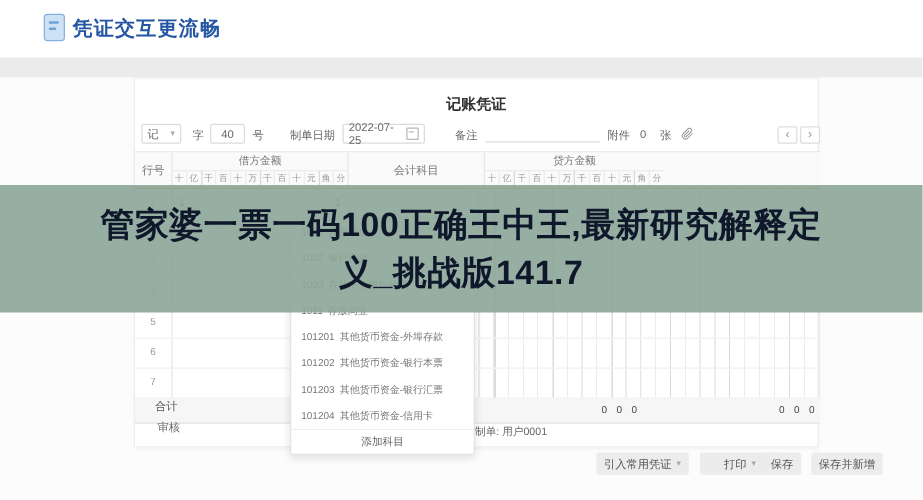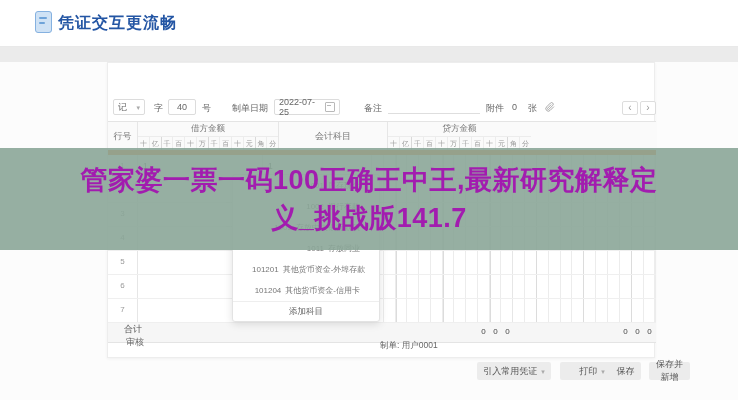--- a/index.html
+++ b/index.html
@@ -33,21 +33,21 @@
   .cal{width:8px;height:8px;border:1px solid #b9b9b9;border-radius:1px;position:relative;}
   .cal:before{content:"";position:absolute;left:1px;top:2px;width:4px;height:1px;background:#b9b9b9;}
   .note-line{position:absolute;left:280px;top:14px;width:92px;border-bottom:1px solid #dedede;}
   .lbl-attach{left:378px}.attach-count{left:404px}.attach-unit{left:420px}
   .clip{position:absolute;left:437px;top:3px;width:10px;height:10px;}
   .pg{position:absolute;top:2px;width:16px;height:14px;border:1px solid #ddd;border-radius:2px;background:#fff;color:#999;font-size:10px;line-height:12px;text-align:center;box-sizing:border-box;}
   .pg-prev{left:514px}.pg-next{left:532px}
 
   
   .vtable{position:absolute;left:0;top:58px;width:548px;border-top:1px solid #e4e4e4;}
-  .thead{position:relative;height:28px;background:#fafafa;border-bottom:5px solid #f97316;display:flex;font-size:9px;color:#777;}
+  .thead{position:relative;height:28px;background:#fafafa;border-bottom:1px solid #f97316;display:flex;font-size:9px;color:#777;}
   .hc{box-sizing:border-box;border-right:1px solid #e6e6e6;display:flex;align-items:center;justify-content:center;}
   .hc-no{width:30px}.hc-sum{width:125px}.hc-sub{width:109px}
   .hc-amt{width:141px;flex-direction:column;padding:0;}
   .hc-amt2{width:143px;border-right:none;}
   .amt-label{height:14px;display:flex;align-items:center;justify-content:center;width:100%;font-size:8.5px;}
   .dgrow{height:14px;display:flex;width:100%;border-top:1px solid #ececec;box-sizing:border-box;}
   .dg{flex:1;text-align:center;font-size:7px;color:#999;line-height:13px;border-left:1px solid #ececec;}
   .dg:first-child{border-left:none;}
   .dg:nth-child(3),.dg:nth-child(7),.dg:nth-child(11){border-left-color:#d9d9d9;}
 
@@ -71,47 +71,48 @@
   .tz-c0{left:512px}.tz-c1{left:524px}.tz-c2{left:536px}
 
   .vfoot-audit{position:absolute;left:18px;top:273px;font-size:9px;color:#666;}
   .vfoot-maker{position:absolute;left:272px;top:277px;font-size:8.5px;color:#666;}
 
   
   .abtn{position:absolute;top:362px;height:18px;background:#ececec;border:none;border-radius:2px;font-size:9px;color:#555;display:flex;align-items:center;justify-content:center;box-sizing:border-box;font-family:inherit;}
   .btn-import{left:477px;width:74px;}
   .btn-print{left:560px;width:64px;}
   .btn-save{left:610px;width:31px;}
-  .btn-savenew{left:649px;width:41px;}
+  .btn-savenew{left:649px;width:57px;}
   .abtn .caret{margin-left:4px;}
 
   
   .dropdown{position:absolute;left:232px;top:174px;width:146px;background:#fff;border:1px solid #e3e3e3;border-radius:3px;box-shadow:0 2px 8px rgba(0,0,0,.12);z-index:40;}
-  .ditem{height:21px;line-height:21px;padding:0 19px;font-size:8px;color:#777;white-space:nowrap;overflow:hidden;text-align:right;}
+  .ditem{height:21px;line-height:21px;padding:0 8px;font-size:8px;color:#777;white-space:nowrap;overflow:hidden;}
   .ditem .code{margin-right:4px;}
   .dadd{height:19px;line-height:19px;border-top:1px solid #eee;text-align:center;font-size:8.5px;color:#666;}
 
   
   .overlay{position:absolute;left:0;top:148px;width:738px;height:102px;background:rgba(139,166,152,.9);z-index:50;
     display:flex;flex-direction:column;align-items:center;justify-content:center;}
-  .overlay .wline{color:#a21caf;font-weight:bold;font-size:27px;line-height:38px;text-align:center;letter-spacing:0.5px;width:100%;}
+  .overlay .wline{color:#0f172a;font-weight:bold;font-size:27px;line-height:38px;text-align:center;letter-spacing:0.5px;width:100%;}
 </style>
 </head>
 <body>
 
 <div class="topbar">
   <div class="topbar-icon">
       <i class="l1"></i>
       <i class="l2"></i>
     </div>
   <div class="topbar-title">凭证交互更流畅</div>
 </div>
 <div class="graystrip"></div>
 
 <div class="card">
+  <div class="vtitle">记账凭证</div>
 
   <div class="vtoolbar">
     <div class="box sel-type">
       <span>记</span>
       <span class="caret">▾</span>
     </div>
     <span class="lbl lbl-zi">字</span>
     <div class="box inp-no">40</div>
     <span class="lbl lbl-hao">号</span>
     <span class="lbl lbl-datelabel">制单日期</span>
@@ -248,20 +249,26 @@
     <div class="ditem">
       <span class="code">1003</span><span class="name">存放中央银行款项</span>
     </div>
     <div class="ditem">
       <span class="code">1011</span><span class="name">存放同业</span>
     </div>
     <div class="ditem">
       <span class="code">101201</span><span class="name">其他货币资金-外埠存款</span>
     </div>
     <div class="ditem">
+      <span class="code">101202</span><span class="name">其他货币资金-银行本票</span>
+    </div>
+    <div class="ditem">
+      <span class="code">101203</span><span class="name">其他货币资金-银行汇票</span>
+    </div>
+    <div class="ditem">
       <span class="code">101204</span><span class="name">其他货币资金-信用卡</span>
     </div>
   <div class="dadd">添加科目</div>
 </div>
 
 <button class="abtn btn-import">
   <span>引入常用凭证</span>
     <span class="caret">▾</span>
 </button>
 <button class="abtn btn-print">

